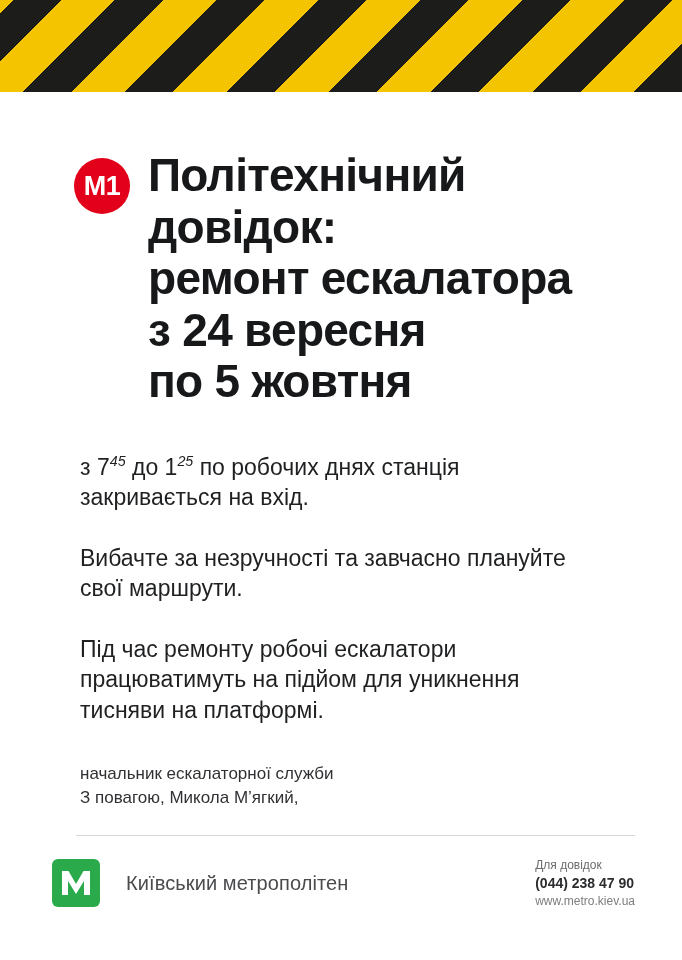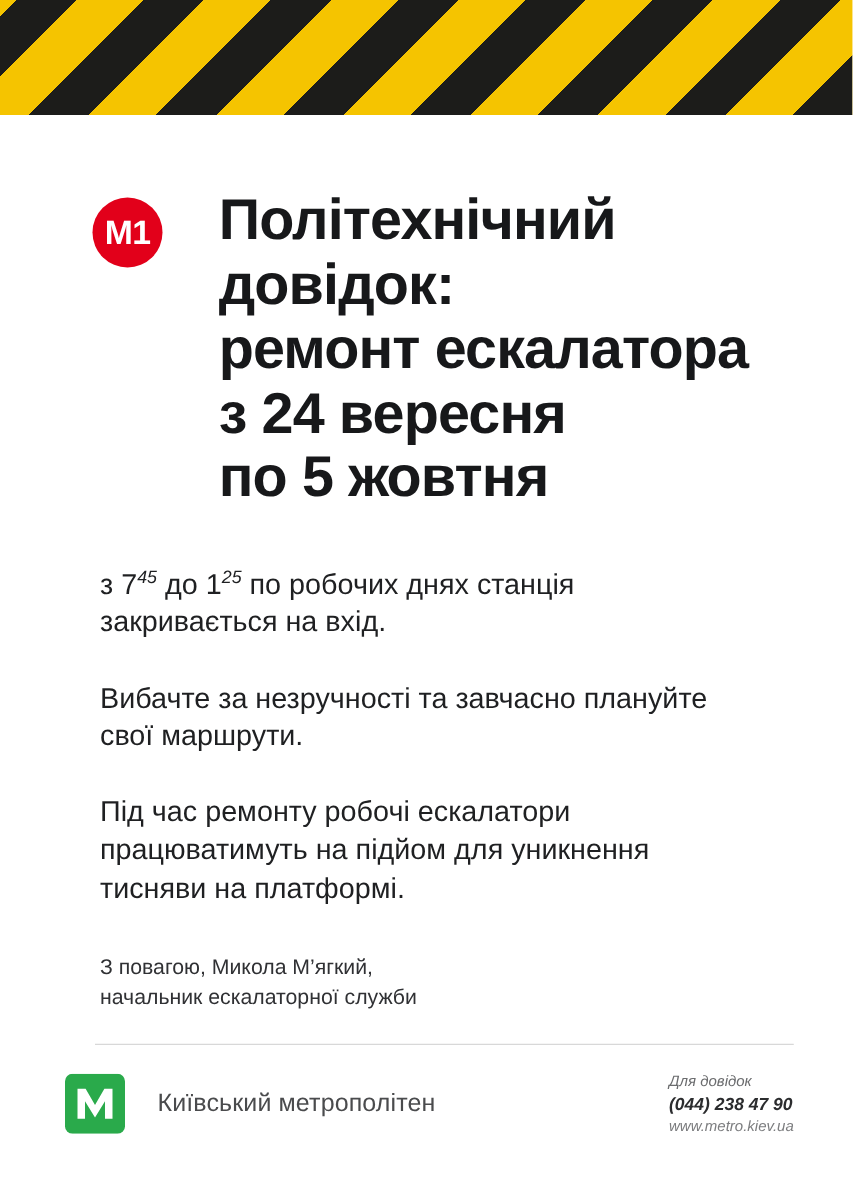--- a/index.html
+++ b/index.html
@@ -69,21 +69,20 @@
     padding-left: 72px;
     font-size: 46px;
     line-height: 1.12;
     font-weight: bold;
     letter-spacing: -0.7px;
     color: #17181a;
   }
   .headline .ln {
     display: block;
     white-space: nowrap;
-    margin-left: 27px;
   }
 
   
   .body-copy {
     margin-top: 44px;
     padding-left: 4px;
     max-width: 492px;
   }
   .body-copy p {
     margin: 0 0 30px 0;
@@ -139,21 +138,20 @@
     font-size: 20px;
     color: #4a4b4d;
     letter-spacing: 0.1px;
   }
   .contacts {
     margin-left: auto;
     text-align: left;
     color: #6b6c6e;
     font-size: 12px;
     line-height: 1.5;
-    font-style: italic;
   }
   .contacts .phone {
     font-size: 14px;
     color: #2b2c2e;
     font-weight: bold;
     line-height: 1.35;
   }
   .contacts .site {
     font-size: 12px;
     color: #7c7d7f;
@@ -181,22 +179,22 @@
 
   <div class="body-copy">
     <p>
       <span>з 7</span><sup>45</sup><span> до 1</span><sup>25</sup><span> по робочих днях станція закривається на вхід.</span>
     </p>
     <p>Вибачте за незручності та завчасно плануйте свої маршрути.</p>
     <p>Під час ремонту робочі ескалатори працюватимуть на підйом для уникнення тисняви на платформі.</p>
   </div>
 
   <div class="signature">
+    <div>начальник ескалаторної служби</div>
     <div>З повагою, Микола М’ягкий,</div>
-    <div>начальник ескалаторної служби</div>
   </div>
 
 </div>
 
 <div class="divider"></div>
 
 <div class="footer">
   <div class="metro-logo">
     <svg width="48" height="48" viewBox="0 0 48 48" aria-hidden="true">
       <rect x="0" y="0" width="48" height="48" rx="6" fill="#2aaa4b"></rect>

